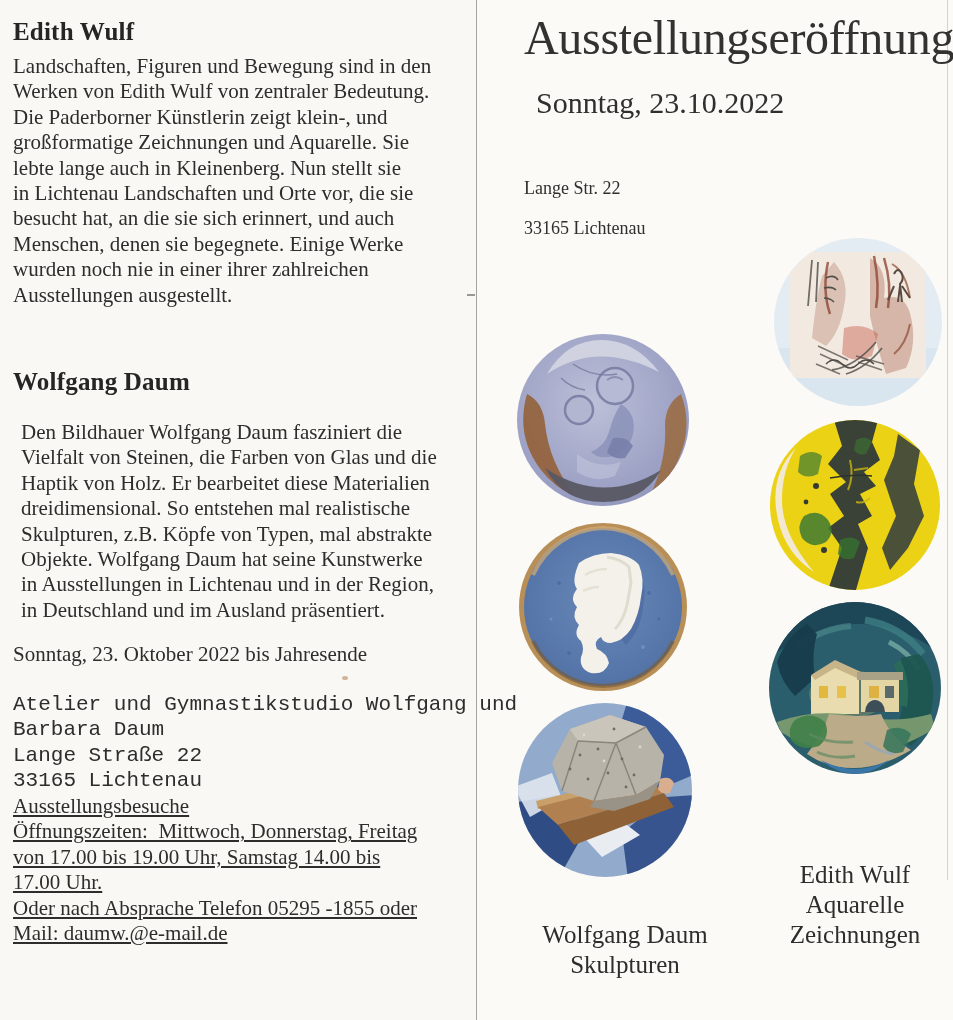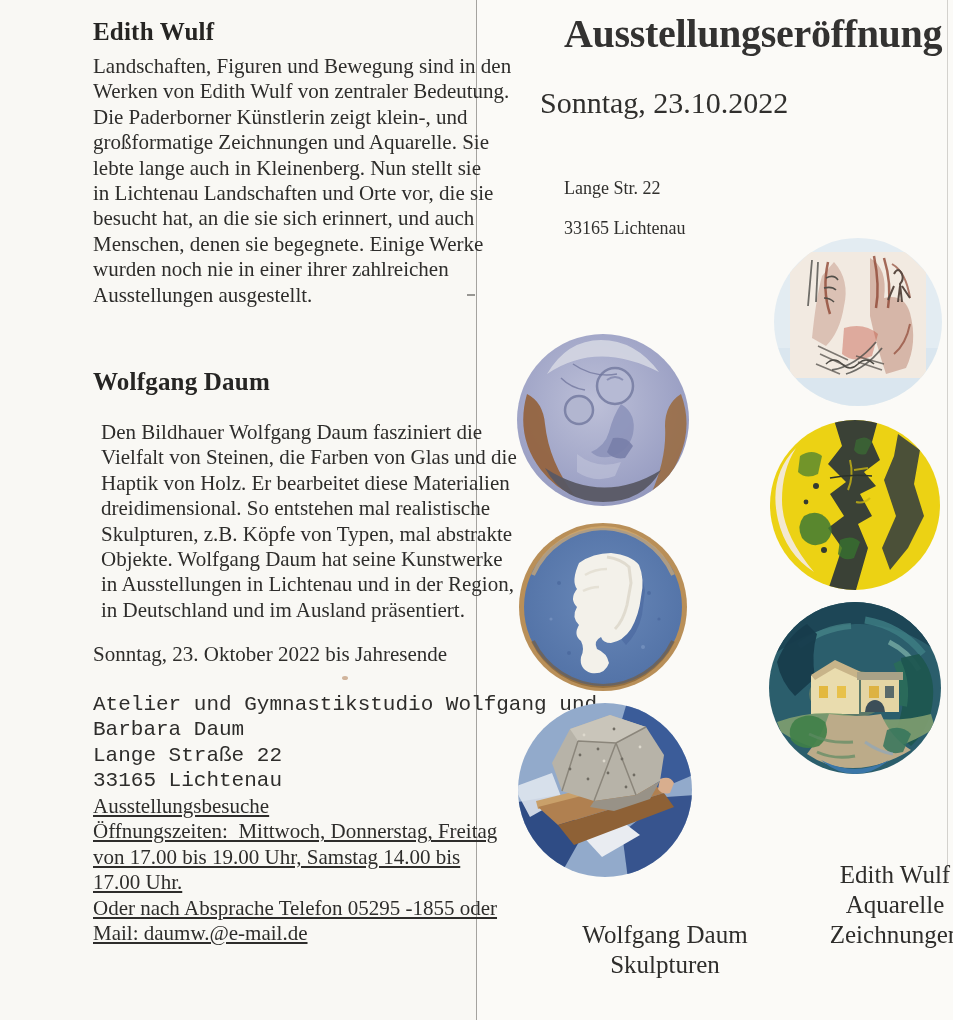--- a/index.html
+++ b/index.html
@@ -11,29 +11,29 @@
     overflow:hidden;
     font-family:"Liberation Serif","DejaVu Serif",serif;
     color:#2e2d2b;
   }
   .right-tint{position:absolute;left:477px;top:0;width:476px;height:1020px;background:#fbfaf7;}
   .fold-line{position:absolute;left:476px;top:0;width:1px;height:1020px;background:#97948f;opacity:.85;}
   .page-edge{position:absolute;left:947px;top:0;width:1px;height:880px;background:#c9c7c2;opacity:.8;}
   .speck-a{position:absolute;left:342px;top:676px;width:6px;height:4px;background:#b5875f;border-radius:50%;opacity:.6;}
   .speck-b{position:absolute;left:467px;top:294px;width:8px;height:2px;background:#6f6d69;opacity:.7;}
 
-  .abs{position:absolute;margin-left:40px;}
+  .abs{position:absolute;}
   .pre{white-space:pre;}
 
   
   .h-artist{font-weight:bold;font-size:25px;line-height:1.1;letter-spacing:.2px;color:#262523;}
   .body-text{font-size:21px;line-height:25.4px;color:#2e2d2b;}
 
   
-  .title{font-weight:bold;font-size:40px;line-height:1;letter-spacing:-.3px;color:#333231;}
+  .title{font-weight:normal;font-size:48px;line-height:1;letter-spacing:-.3px;color:#333231;}
   .big-line{font-size:30px;line-height:1;color:#302f2d;}
   .mid-line{font-size:18px;line-height:1;color:#302f2d;}
   .caption{font-size:25px;line-height:30px;text-align:center;color:#2e2d2b;white-space:pre;}
 
   .artwork{position:absolute;border-radius:50%;}
   .artwork svg{display:block;}
 </style>
 </head>
 <body>
 
@@ -72,21 +72,21 @@
 33165 Lichtenau</div>
     <div class="abs body-text pre" style="left:0;top:776px;text-decoration:underline;">Ausstellungsbesuche
 Öffnungszeiten:  Mittwoch, Donnerstag, Freitag
 von 17.00 bis 19.00 Uhr, Samstag 14.00 bis
 17.00 Uhr.
 Oder nach Absprache Telefon 05295 -1855 oder
 Mail: daumw.@e-mail.de</div>
   </div>
 
   <div class="abs title" style="left:524px;top:14px;white-space:nowrap;">Ausstellungseröffnung</div>
-  <div class="abs big-line" style="left:500px;top:88px;white-space:nowrap;">Sonntag, 23.10.2022</div>
+  <div class="abs big-line" style="left:536px;top:88px;white-space:nowrap;">Sonntag, 23.10.2022</div>
   <div class="abs mid-line" style="left:524px;top:179px;white-space:nowrap;">Lange Str. 22</div>
   <div class="abs mid-line" style="left:524px;top:219px;white-space:nowrap;">33165 Lichtenau</div>
 
   <div class="artwork" style="left:774px;top:238px;width:168px;height:168px;" title="Rötel- und Bleistift-Skizze mit Figuren">
     <svg width="168" height="168" viewBox="0 0 168 168">
       <defs>
           <clipPath id="c1">
             <circle cx="84" cy="84" r="84"></circle>
           </clipPath>
         </defs>

